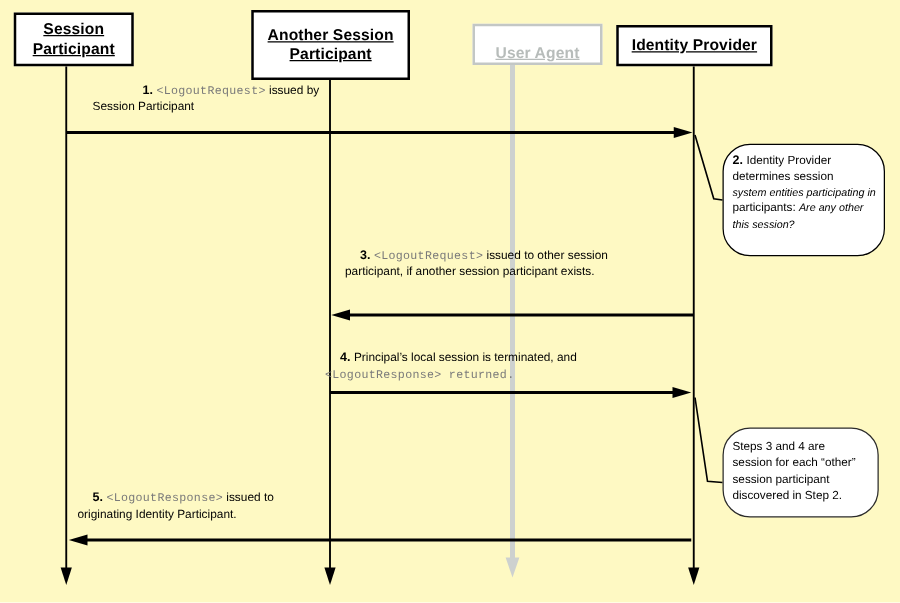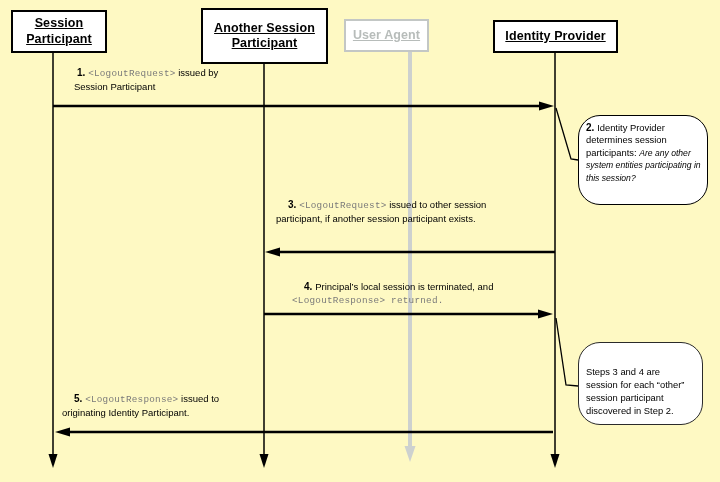--- a/index.html
+++ b/index.html
@@ -11,42 +11,42 @@
 
   
   .actor{
     position:absolute;display:flex;align-items:center;justify-content:center;
     background:#ffffff;border:2px solid #000;box-sizing:border-box;
     font-weight:bold;font-size:12.5px;line-height:15.5px;text-align:center;
     text-decoration:underline;letter-spacing:0.1px;
   }
   .actor--session{left:11px;top:10px;width:96px;height:43px;}
   .actor--another{left:201px;top:8px;width:127px;height:56px;}
-  .actor--useragent{left:344px;top:19px;width:85px;height:33px;border-color:#c3c7c5;color:#b7bcba;}
+  .actor--useragent{left:378px;top:19px;width:104px;height:33px;border-color:#c3c7c5;color:#b7bcba;align-items:flex-end;}
   .actor--idp{left:493px;top:20px;width:125px;height:33px;}
 
   
   .msg{position:absolute;font-size:9.5px;line-height:13px;}
   .msg .line{display:block;}
   .msg .line:first-child{text-indent:12px;}
   .msg--m1{left:74px;top:66px;width:230px;}
-  .msg--m1 .line:first-child{text-indent:3px;}
+  .msg--m1 .line:first-child{text-indent:3px;margin-left:37px;}
   .msg--m3{left:276px;top:198px;width:300px;}
-  .msg--m4{left:292px;top:280px;width:300px;}
+  .msg--m4{left:260px;top:280px;width:300px;}
   .msg--m5{left:62px;top:392px;width:240px;}
 
   
   .note{
     position:absolute;background:#ffffff;box-sizing:border-box;
     font-size:9.4px;
     border-radius:22px;
   }
   .note .line{display:block;line-height:12.4px;}
   .note--step2{left:578px;top:115px;width:130px;height:90px;border:1.5px solid #000;padding:6px 3px 0 7px;}
-  .note--steps34{left:578px;top:342px;width:125px;height:83px;border:1px solid #2b2b2b;padding:22px 3px 0 7px;}
+  .note--steps34{left:578px;top:342px;width:125px;height:72px;border:1px solid #2b2b2b;padding:7px 3px 0 7px;}
   .note--steps34 .line{line-height:13px;}
 
   
   .seg-b{font-weight:bold;font-size:10px;}
   .seg-p{}
   .seg-m{font-family:"Liberation Mono","DejaVu Sans Mono",monospace;color:#7a7a7a;font-size:9.3px;letter-spacing:0.25px;}
   .seg-i{font-style:italic;font-size:8.6px;}
 </style>
 </head>
 <body>
@@ -119,22 +119,22 @@
       <div class="line"><span class="seg-m">&lt;LogoutResponse&gt; returned.</span></div>
     </div>
   <div class="msg msg--m5">
       <div class="line"><span class="seg-b">5. </span><span class="seg-m">&lt;LogoutResponse&gt;</span><span class="seg-p"> issued to</span></div>
       <div class="line"><span class="seg-p">originating Identity Participant.</span></div>
     </div>
 
   <div class="note note--step2">
       <div class="line"><span class="seg-b">2. </span><span class="seg-p">Identity Provider</span></div>
       <div class="line"><span class="seg-p">determines session</span></div>
+      <div class="line"><span class="seg-i">system entities participating in</span></div>
       <div class="line"><span class="seg-p">participants: </span><span class="seg-i">Are any other</span></div>
-      <div class="line"><span class="seg-i">system entities participating in</span></div>
       <div class="line"><span class="seg-i">this session?</span></div>
     </div>
   <div class="note note--steps34">
       <div class="line"><span class="seg-p">Steps 3 and 4 are</span></div>
       <div class="line"><span class="seg-p">session for each “other”</span></div>
       <div class="line"><span class="seg-p">session participant</span></div>
       <div class="line"><span class="seg-p">discovered in Step 2.</span></div>
     </div>
 
 </div>

